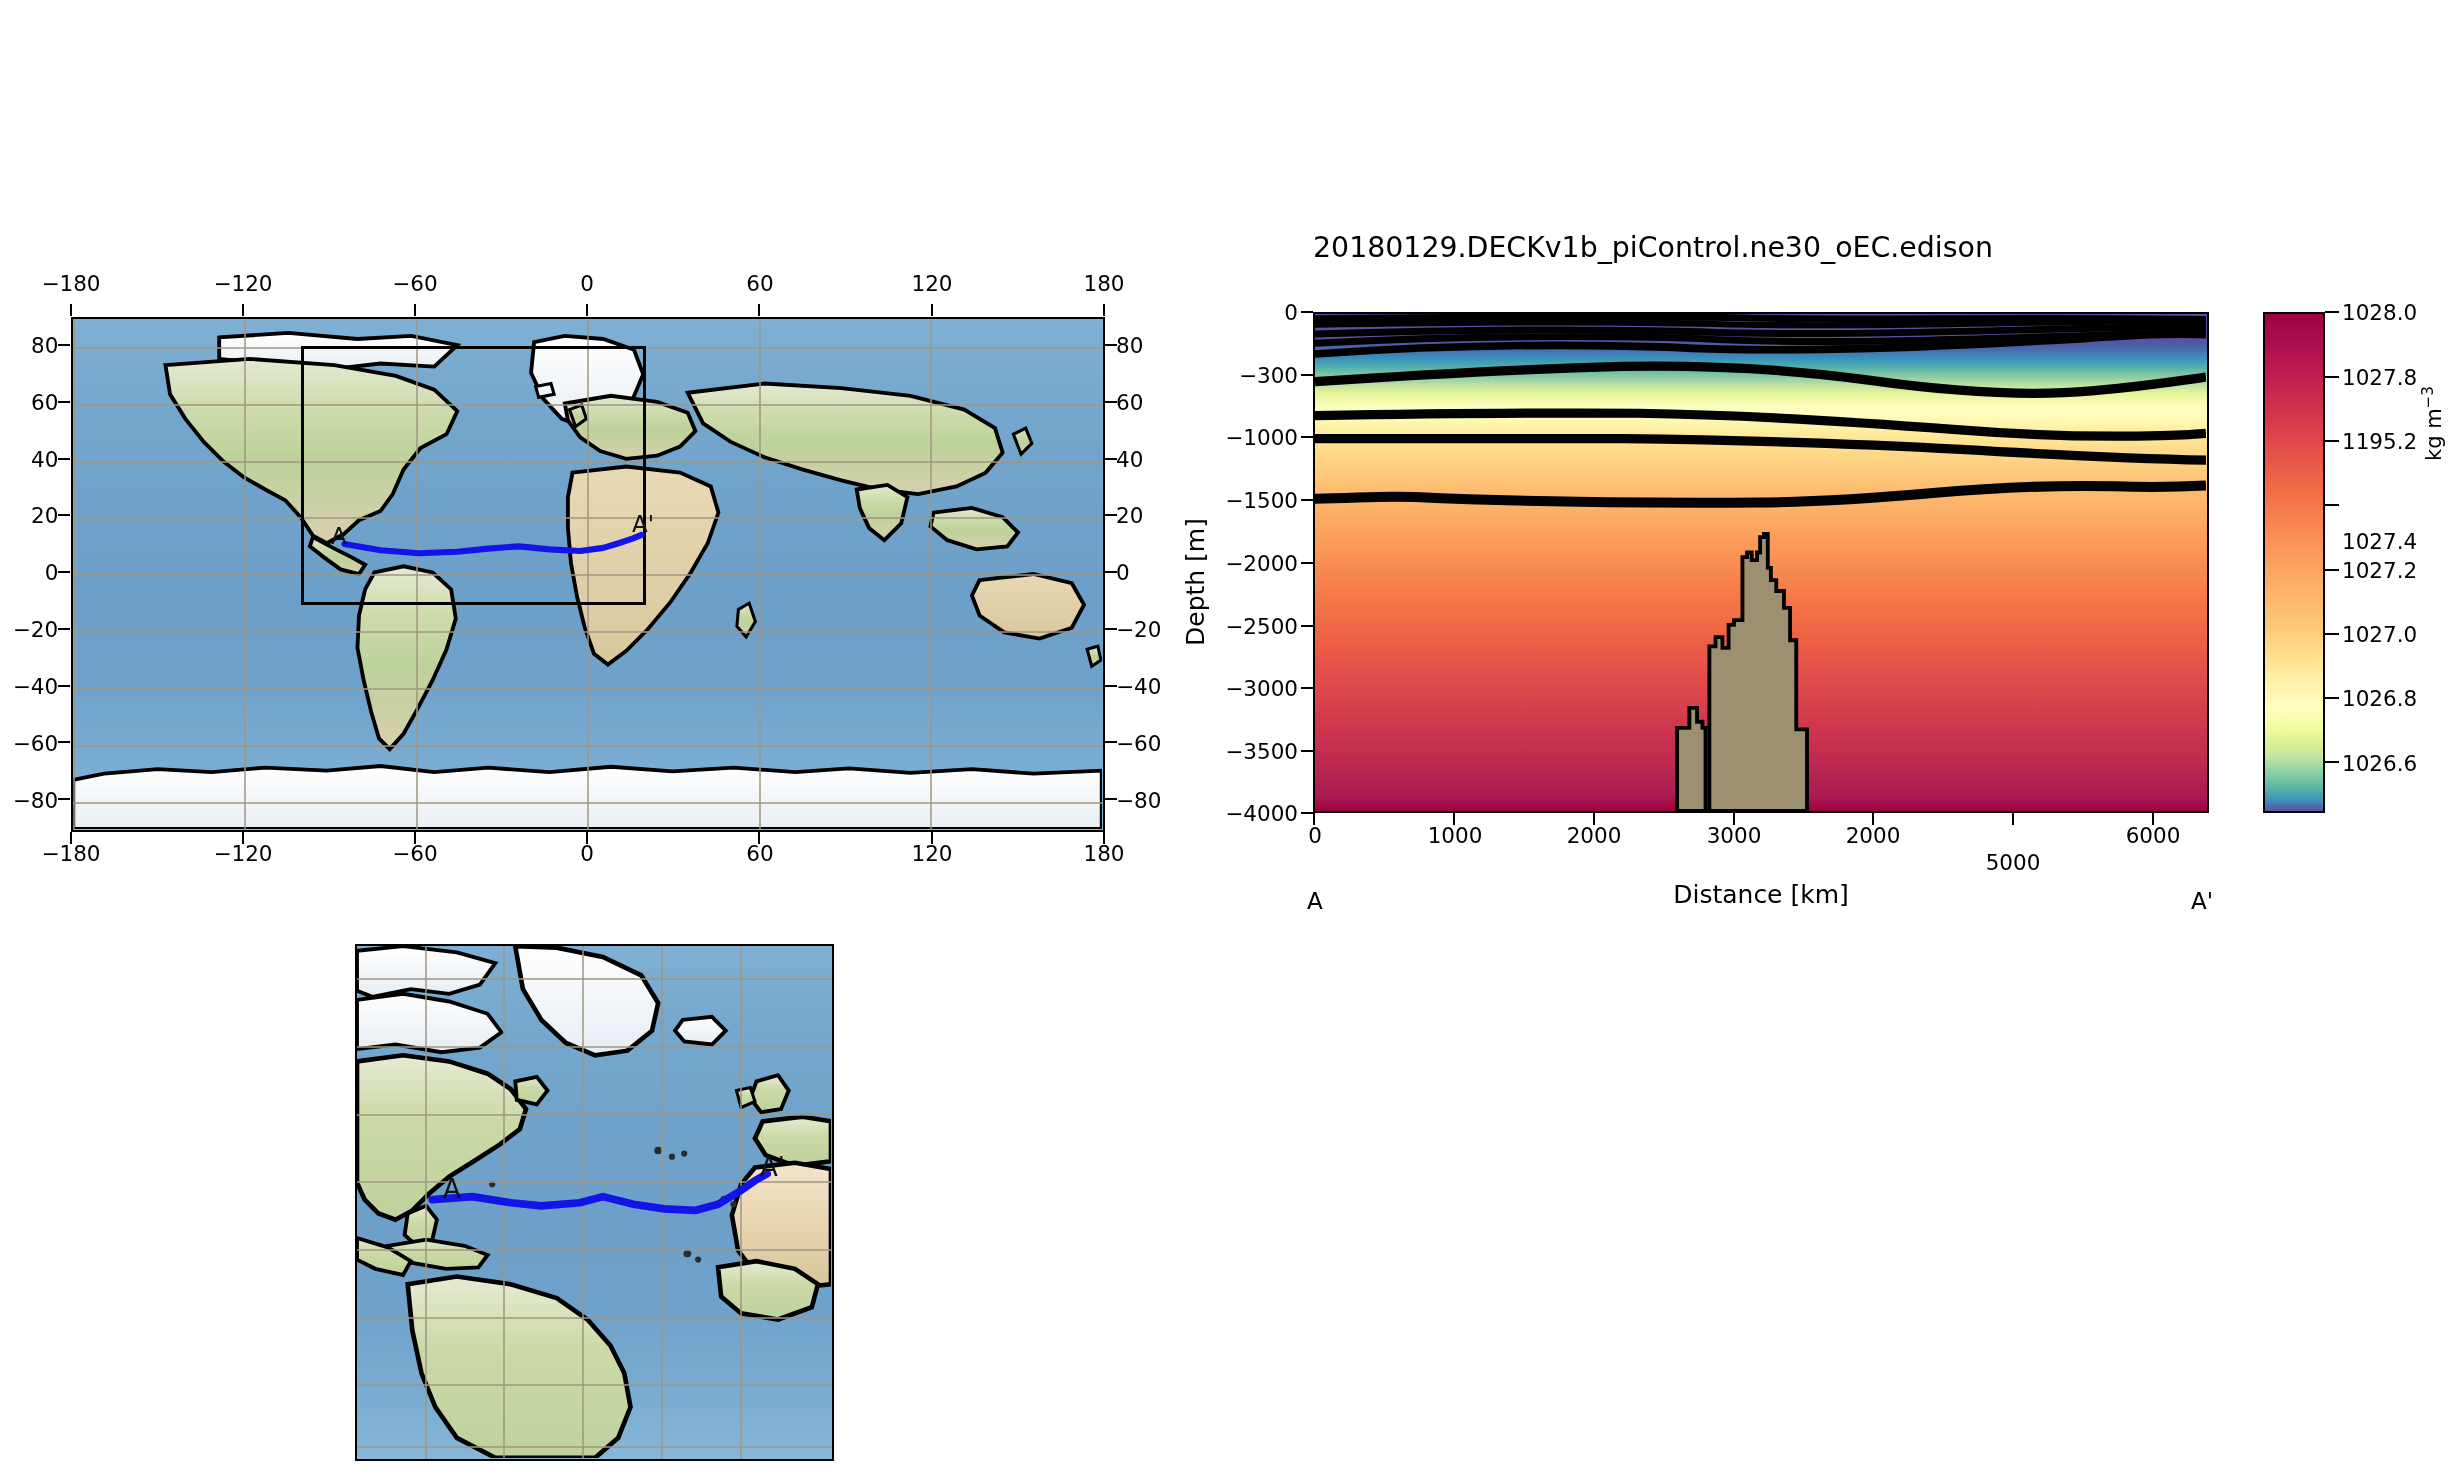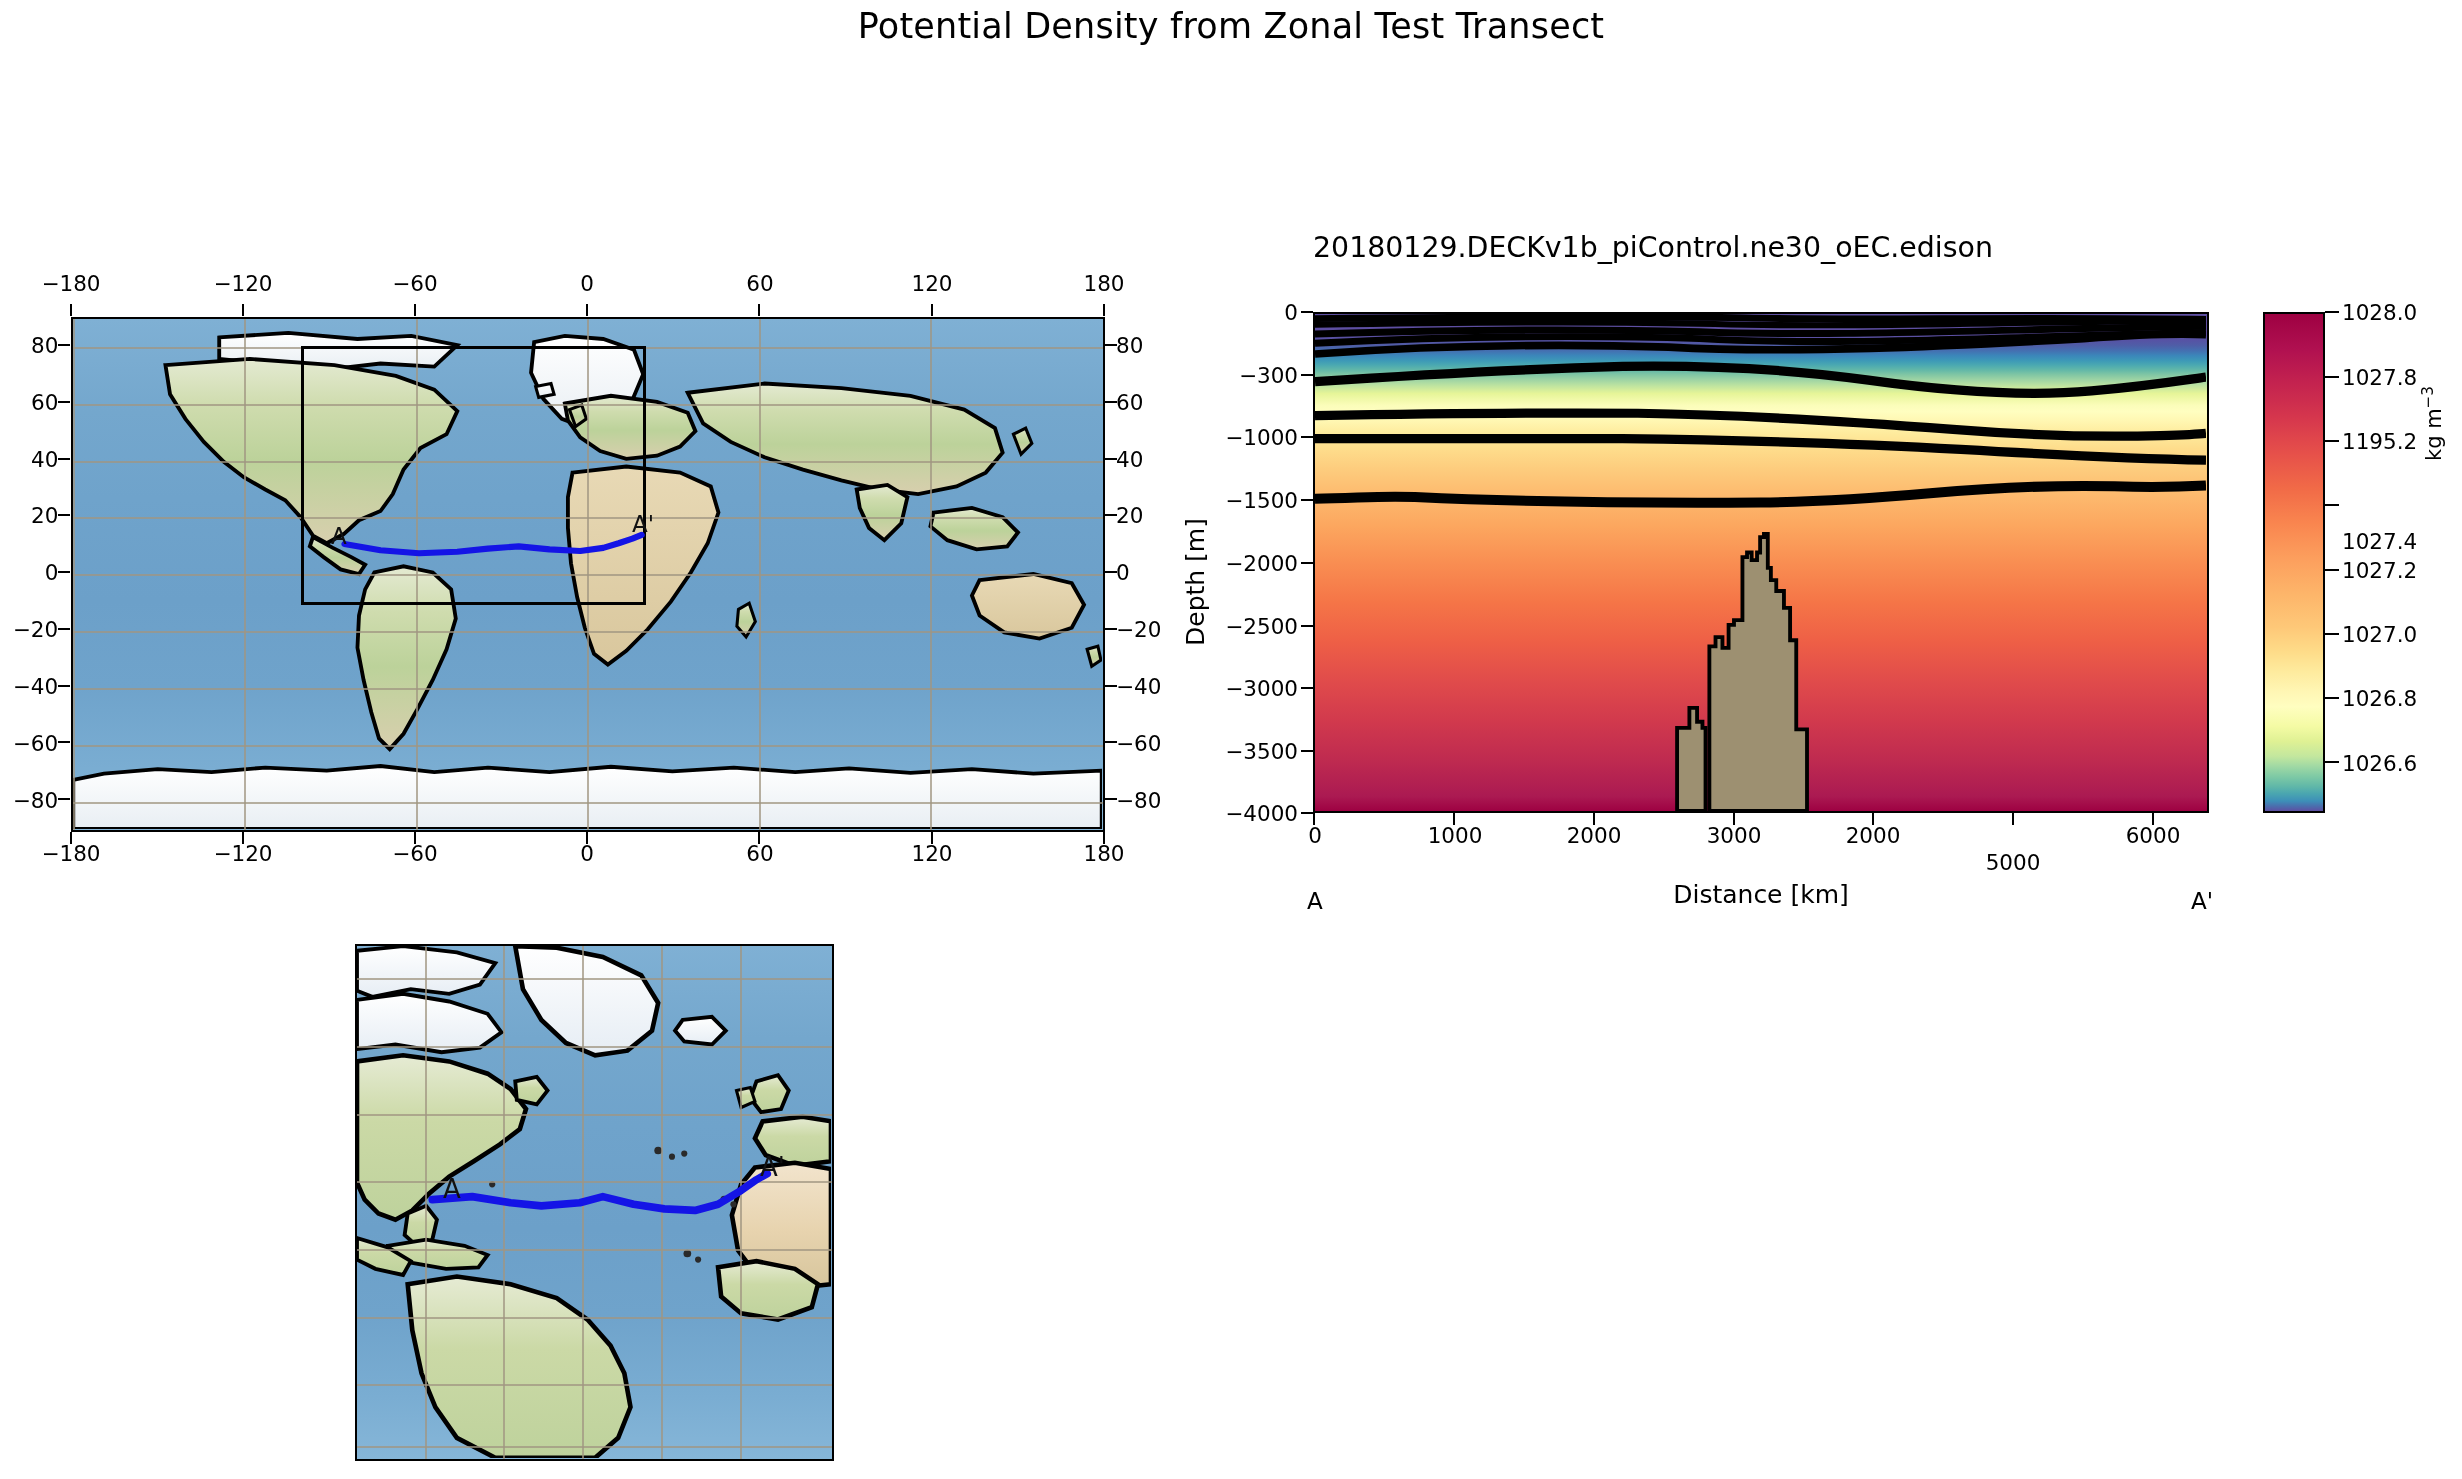--- a/index.html
+++ b/index.html
@@ -105,21 +105,20 @@
   }
   .endpoint-label{position:absolute;font-size:23px;}
   .map-label{position:absolute;font-size:23px;color:#111;}
   .region-box{position:absolute;border:3.1px solid #000;box-sizing:border-box;}
   .sup{font-size:.72em;vertical-align:super;}
 </style>
 </head>
 <body>
 
 <div class="abs" id="suptitle">
-  <div>Potential Density from Zonal Test Transect</div>
 </div>
 
 <div class="abs axes-frame" id="worldmap-axes">
   <div id="worldmap-canvas">
     <div class="ocean"></div>
     <svg width="1029" height="510" viewBox="0 0 1339 664" style="position:absolute;left:0;top:0">
       <defs>
         <linearGradient id="landg" x1="0" y1="0" x2="0" y2="1">
           <stop offset="0%" stop-color="#e4ead2"></stop>
           <stop offset="25%" stop-color="#cfdcae"></stop>

